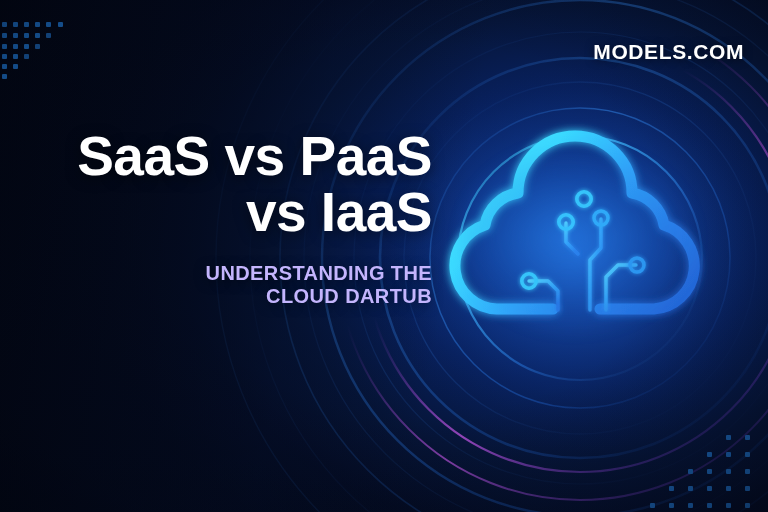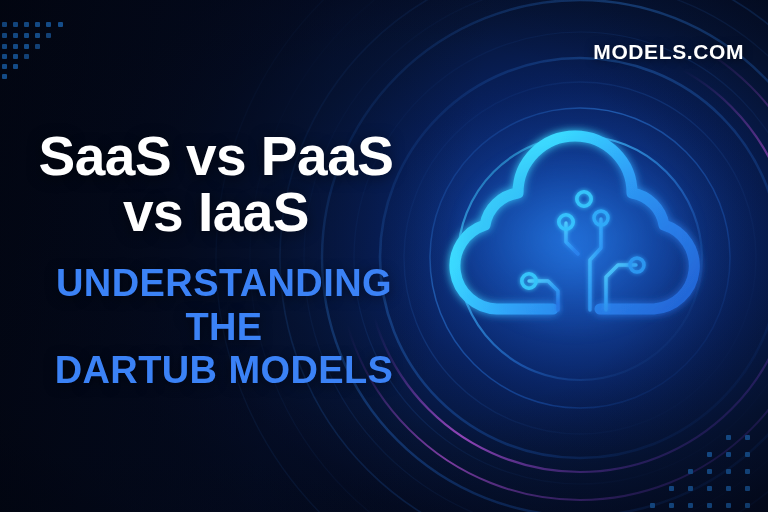--- a/index.html
+++ b/index.html
@@ -51,37 +51,37 @@
     background: #1d6fc4;
   }
   .dot.soft { background: #1a5ea8; }
 
   
   .text-block {
     position: absolute;
     left: 0;
     top: 128px;
     width: 432px;
-    text-align: center;
+    text-align: right;
     z-index: 6;
   }
   .headline {
     margin: 0;
     color: #ffffff;
     font-size: 55px;
     line-height: 1.02;
     font-weight: bold;
     letter-spacing: -0.5px;
     text-shadow: 0 2px 14px rgba(0,0,0,0.55);
   }
   .headline .line2 { display: block; }
   .subhead {
     margin: 22px 0 0 16px;
-    color: #3b82f6;
-    font-size: 38px;
+    color: #c4b5fd;
+    font-size: 20px;
     line-height: 1.14;
     font-weight: bold;
     letter-spacing: 0.4px;
     text-shadow: 0 2px 12px rgba(0,0,0,0.5);
   }
   .subhead .sline { display: block; }
 
   
   .brand {
     position: absolute;
@@ -301,17 +301,17 @@
 
   <div class="brand">MODELS.COM</div>
 
   <div class="text-block">
     <h1 class="headline">
       <span>SaaS vs PaaS</span>
       <span class="line2">vs IaaS</span>
     </h1>
     <p class="subhead">
       <span class="sline">UNDERSTANDING THE</span>
-      <span class="sline">DARTUB MODELS</span>
+      <span class="sline">CLOUD DARTUB</span>
     </p>
   </div>
 
 </div>
 
 </body></html>

